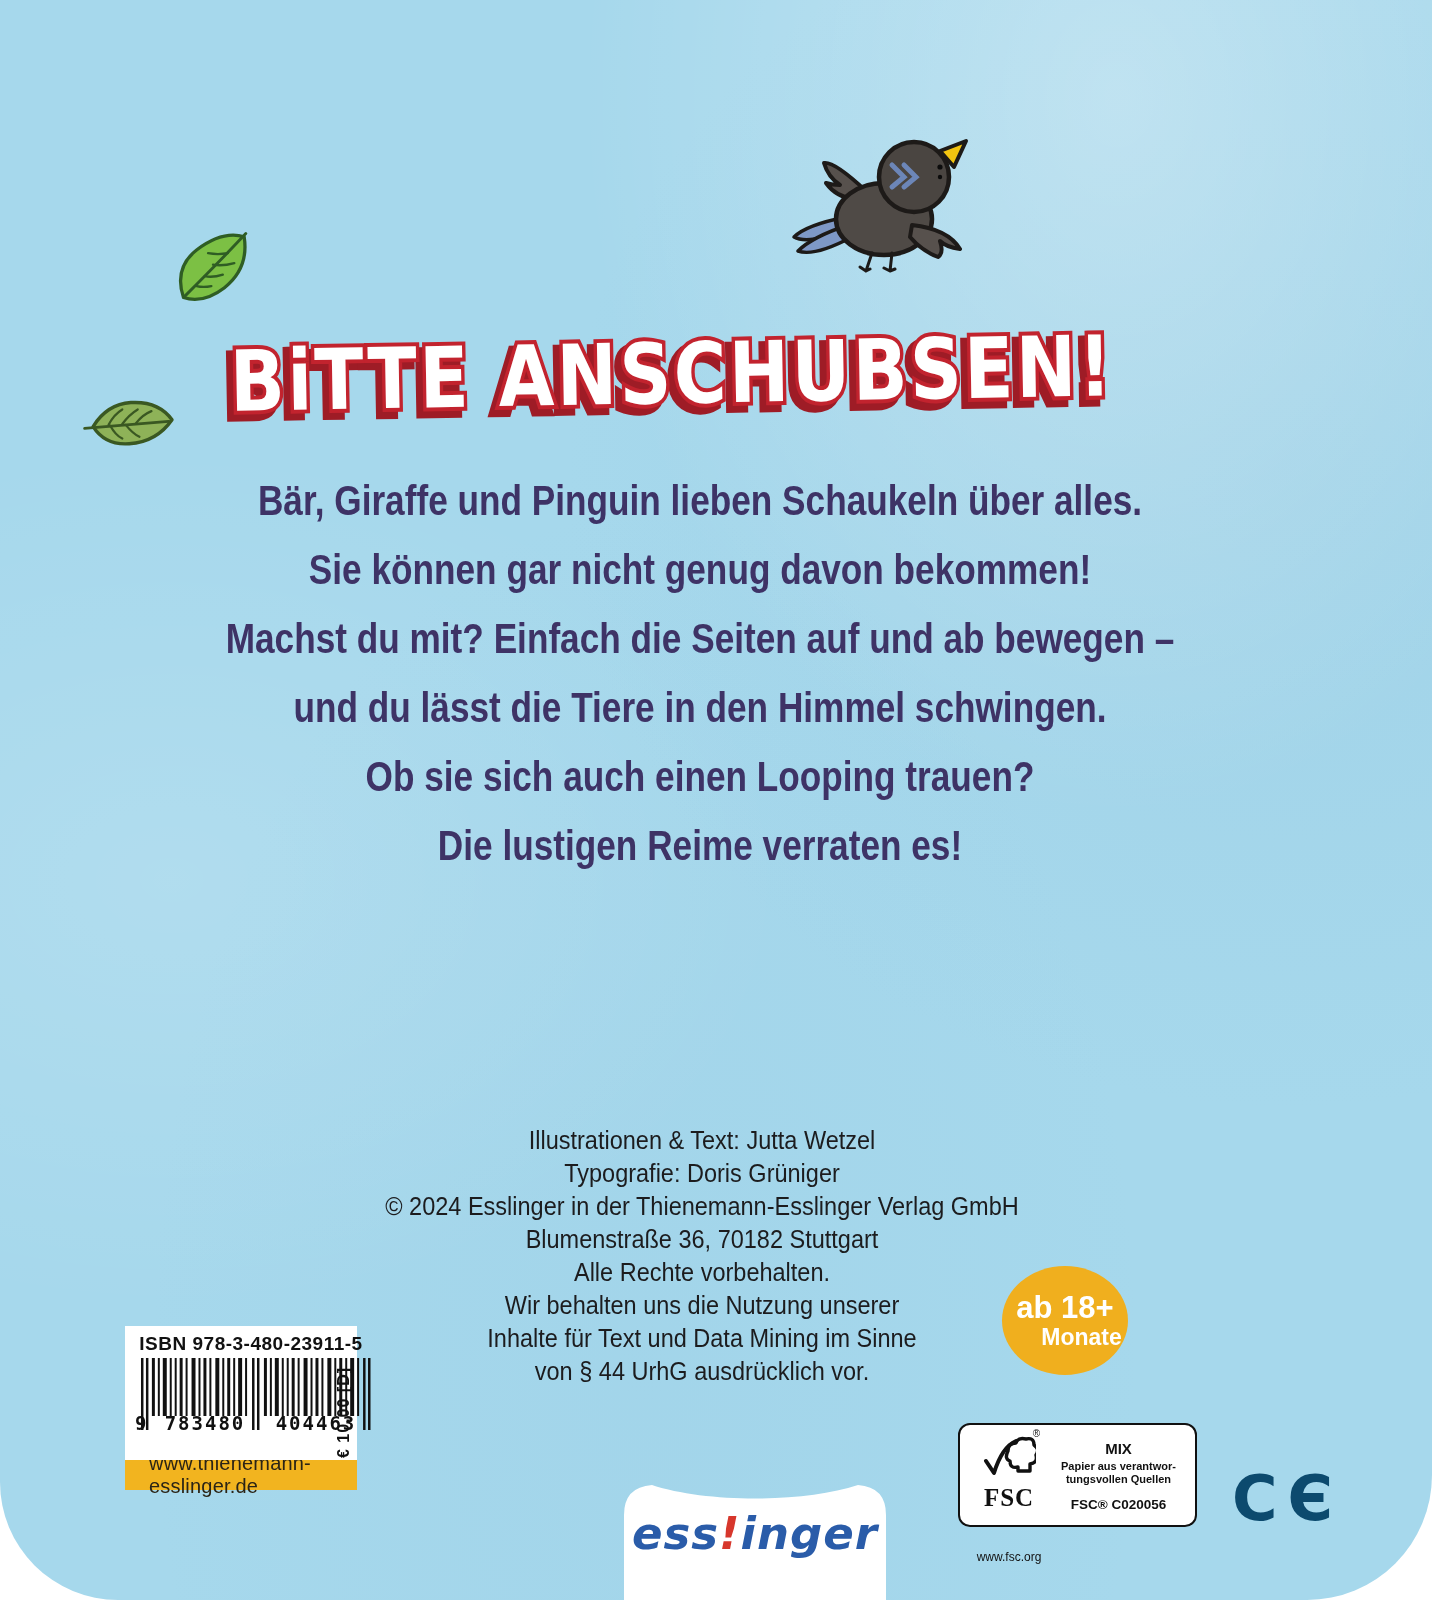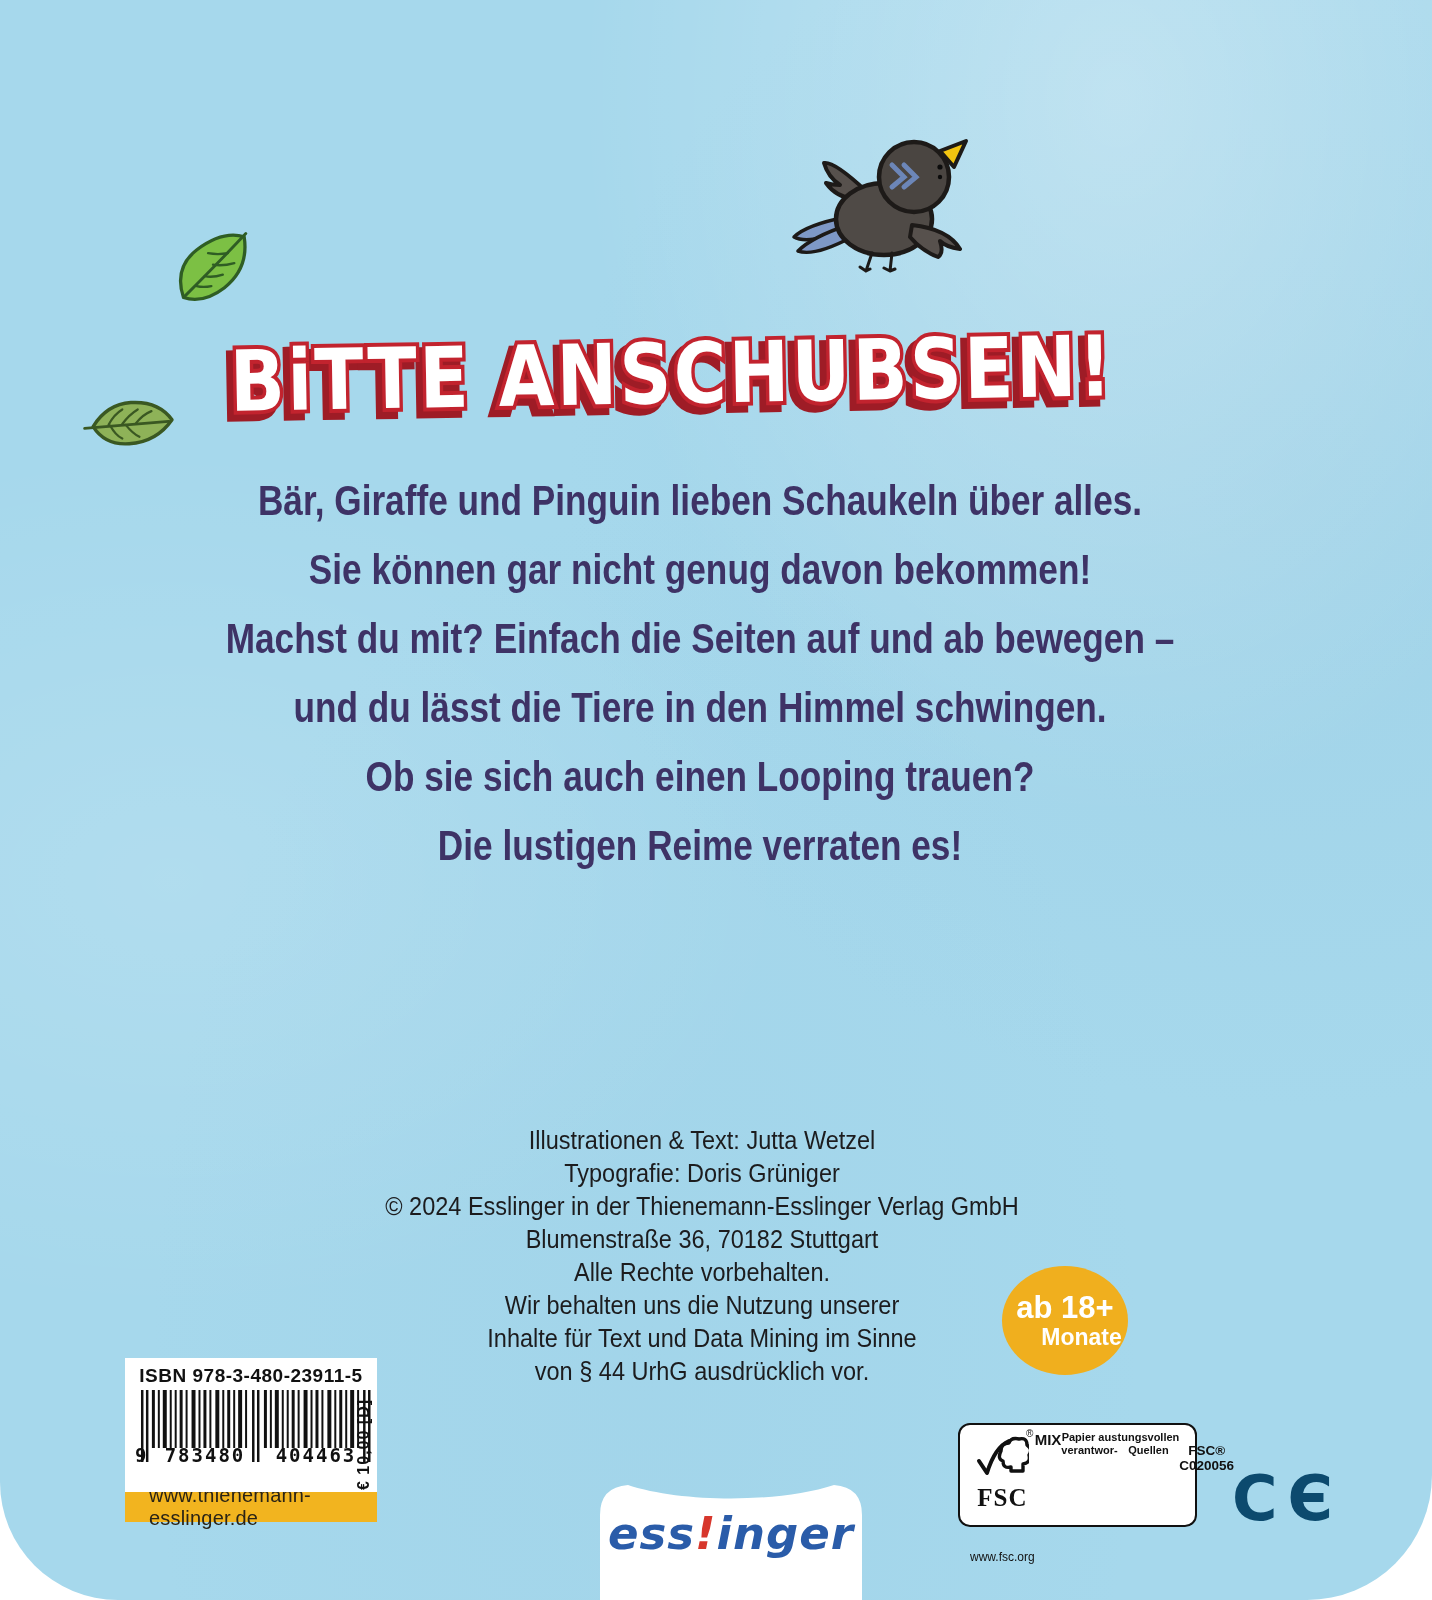--- a/index.html
+++ b/index.html
@@ -29,54 +29,54 @@
            font-size:25px;line-height:33px;transform:scaleX(.94);}
 
   
   .age-badge{position:absolute;left:1002px;top:1266px;width:126px;height:109px;background:#f0af1e;
              border-radius:50%;display:flex;flex-direction:column;align-items:center;justify-content:center;
              color:#fff;font-weight:bold;line-height:1.05;}
   .age-badge .l1{font-size:31px;}
   .age-badge .l2{font-size:23px;margin-left:33px;}
 
   
-  .isbn-label{position:absolute;left:125px;top:1358px;width:252px;}
+  .isbn-label{position:absolute;left:125px;top:1326px;width:232px;}
   .isbn-white{position:relative;background:#fff;height:134px;}
   .isbn-line{position:absolute;left:2px;top:7px;width:248px;text-align:center;
              font-size:19px;font-weight:bold;color:#111;letter-spacing:.5px;}
   .barcode-svg{position:absolute;left:14px;top:32px;width:232px;height:74px;}
   .bc-digits{position:absolute;left:10px;top:86px;width:240px;display:flex;color:#111;
              font-family:"DejaVu Sans Mono",monospace;font-size:19px;font-weight:bold;}
   .bc-digits .d1{width:18px;}
   .bc-digits .d2{width:104px;text-align:center;letter-spacing:2px;}
   .bc-digits .d3{flex:1;text-align:center;letter-spacing:2px;}
   .price{position:absolute;right:4px;top:32px;height:100px;writing-mode:vertical-rl;transform:rotate(180deg);
          font-size:16px;font-weight:bold;color:#111;letter-spacing:1px;}
   .url-bar{background:#f2b41f;height:30px;display:flex;align-items:center;justify-content:center;}
   .url-bar span{font-size:20px;color:#2b2416;font-weight:500;letter-spacing:.2px;margin-left:24px;}
 
   
   .fsc{position:absolute;left:958px;top:1423px;width:239px;height:104px;background:#fff;
        border:2.5px solid #111;border-radius:12px;box-sizing:border-box;display:flex;padding:6px 6px 4px 10px;}
   .fsc-left{width:78px;display:flex;flex-direction:column;align-items:center;color:#111;}
   .fsc-left .acr{font-family:"Liberation Serif",serif;font-weight:bold;font-size:25px;line-height:22px;letter-spacing:1px;}
   .fsc-left .url{font-size:12px;line-height:9px;margin-top:44px;}
-  .fsc-right{flex:1;text-align:center;color:#111;display:flex;flex-direction:row;justify-content:center;}
+  .fsc-right{flex:1;text-align:center;color:#111;display:flex;flex-direction:column;justify-content:center;}
   .fsc-right .mix{font-size:15px;font-weight:bold;margin-bottom:3px;}
   .fsc-right .d{font-size:11px;font-weight:bold;line-height:12.5px;}
   .fsc-right .lic{font-size:13.5px;font-weight:bold;margin-top:12px;}
   .fsc-glyph{position:relative;width:54px;height:56px;}
   .fsc-reg{position:absolute;right:-4px;top:-3px;font-size:10px;}
 
   
   .ce{position:absolute;left:1232px;top:1462px;width:110px;color:#0c4a6e;
       font-family:"DejaVu Sans",sans-serif;font-size:62px;font-weight:bold;letter-spacing:10px;}
 
   
-  .pub-tab{position:absolute;left:600px;top:1473px;width:262px;height:127px;}
+  .pub-tab{position:absolute;left:624px;top:1473px;width:262px;height:127px;}
   .pub-logo{position:absolute;left:0;top:34px;width:262px;text-align:center;
             font-family:"DejaVu Sans",sans-serif;font-style:italic;font-weight:bold;font-size:45px;
             color:#2a5ca9;letter-spacing:1px;}
   .pub-logo .bang{color:#d7372c;}
 </style>
 </head>
 <body>
 
 <div class="cover">
 

